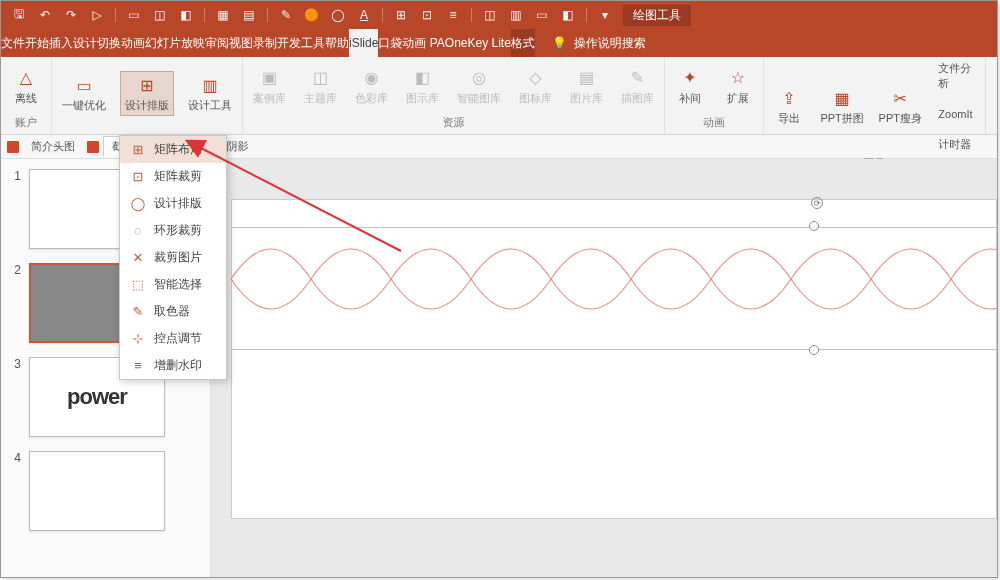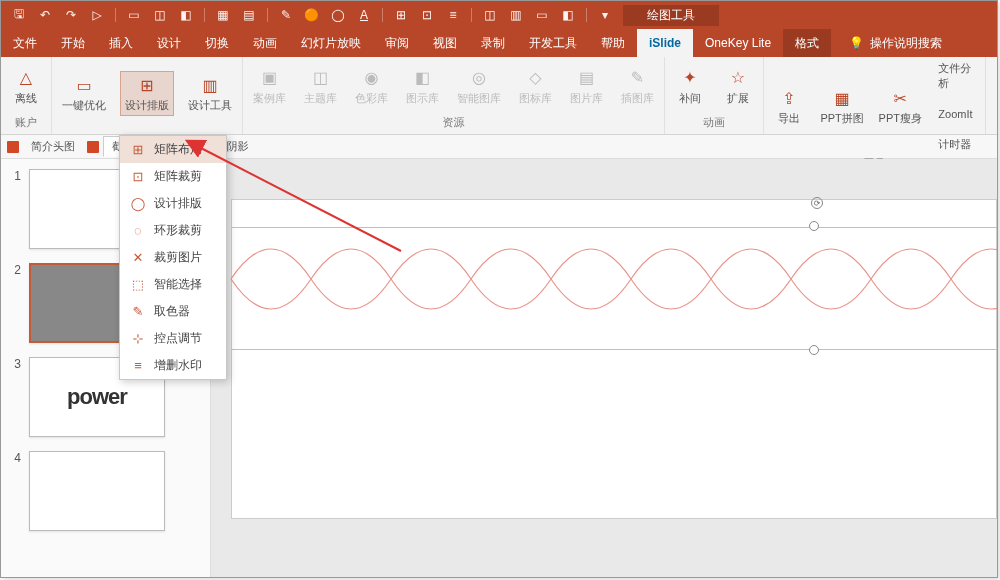--- a/index.html
+++ b/index.html
@@ -4,26 +4,26 @@
 <style>
 *{margin:0;padding:0;box-sizing:border-box;font-family:"Microsoft YaHei",Arial,sans-serif}
 body{background:#fff;width:1000px;height:580px;overflow:hidden;position:relative}
 .app{border:1px solid #999;width:998px;height:578px;position:relative;background:#fff;box-shadow:2px 2px 6px rgba(0,0,0,0.15)}
 
 
 .qat{height:28px;background:#b8472a;display:flex;align-items:center;padding:0 10px;gap:10px;color:#fff;font-size:12px}
 .qat .qbtn{width:16px;height:16px;display:flex;align-items:center;justify-content:center;cursor:pointer;opacity:0.95}
 .qat .sep{width:1px;height:14px;background:rgba(255,255,255,0.3)}
 .qat .title{flex:1;text-align:center;color:#fff;font-size:12px}
-.qat .right-chunk{padding:2px 24px;background:#9a3a21;font-size:12px}
+.qat .right-chunk{padding:2px 10px;background:#9a3a21;font-size:12px}
 
 
 .tabs{height:28px;background:#b8472a;display:flex;align-items:stretch;color:#fff;font-size:12px}
-.tabs .tab{padding:0 12px;display:flex;align-items:center;cursor:pointer;white-space:nowrap}
-.tabs .tab.active{background:#f3f3f3;color:#0369a1;font-weight:700}
+.tabs .tab{padding:0 0;display:flex;align-items:center;cursor:pointer;white-space:nowrap}
+.tabs .tab.active{background:#f3f3f3;color:#404040;font-weight:400}
 .tabs .tab.sub{background:#9a3a21}
 .tabs .lamp{margin-left:8px;display:flex;align-items:center;gap:6px;padding:0 10px}
 
 
 .ribbon{height:78px;background:#f3f3f3;border-bottom:1px solid #d4d4d4;display:flex;font-size:11px;color:#555}
 .group{display:flex;flex-direction:column;align-items:center;padding:2px 6px;border-right:1px solid #e0e0e0}
 .group .icons-row{display:flex;gap:10px;flex:1;align-items:center;padding:2px 0}
 .group .gname{font-size:11px;color:#777;padding:2px 0}
 .rbtn{display:flex;flex-direction:column;align-items:center;gap:2px;padding:2px 4px;cursor:pointer;min-width:38px}
 .rbtn .ic{width:22px;height:22px;display:flex;align-items:center;justify-content:center;color:#b8472a;font-size:16px}
@@ -110,20 +110,21 @@
     <div class="tab">设计</div>
     <div class="tab">切换</div>
     <div class="tab">动画</div>
     <div class="tab">幻灯片放映</div>
     <div class="tab">审阅</div>
     <div class="tab">视图</div>
     <div class="tab">录制</div>
     <div class="tab">开发工具</div>
     <div class="tab">帮助</div>
     <div class="tab active">iSlide</div>
+    <div class="tab">口袋动画 PA</div>
     <div class="tab">OneKey Lite</div>
     <div class="tab sub">格式</div>
     <div class="lamp">
       <span>💡</span>
       <span>操作说明搜索</span>
     </div>
   </div>
 
   <div class="ribbon">
     <div class="group">

